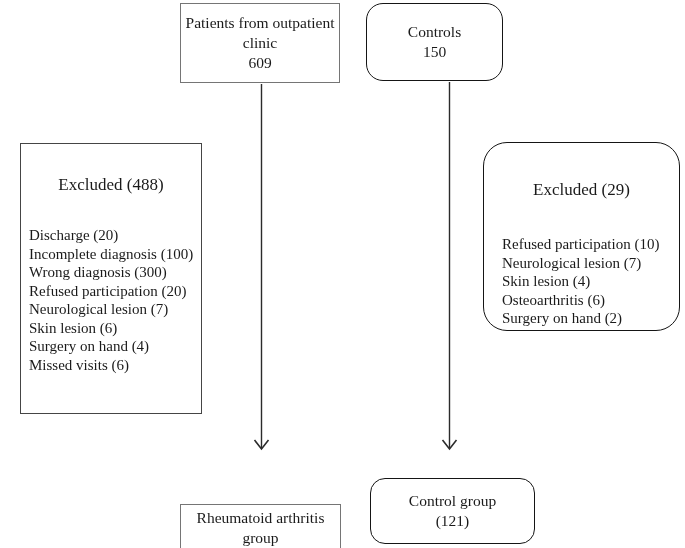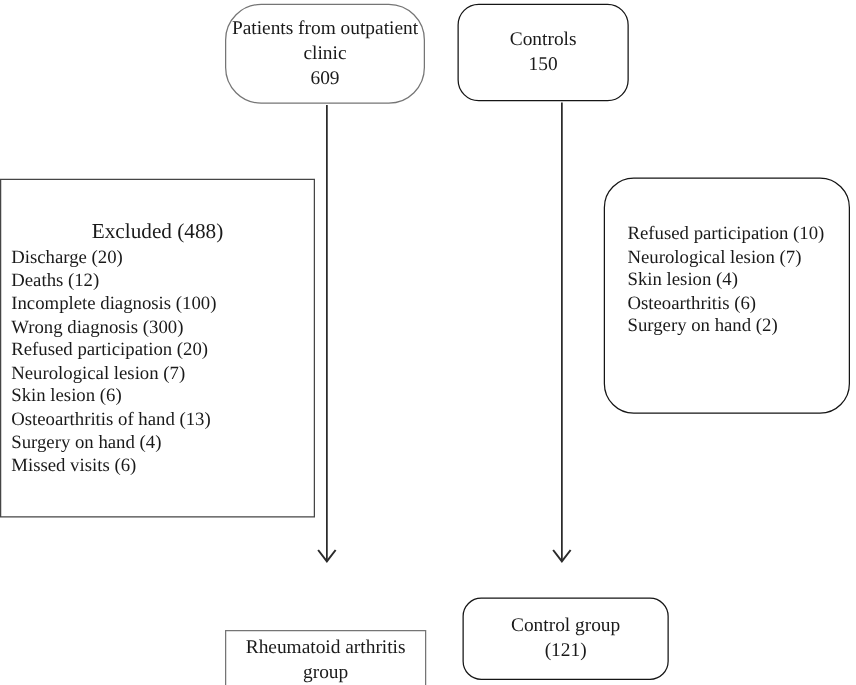--- a/index.html
+++ b/index.html
@@ -39,40 +39,40 @@
   }
   .box-label {
     font-size: 15.5px;
     line-height: 1.28;
   }
   .box-count {
     font-size: 15.5px;
     line-height: 1.28;
   }
   
-  #patients-box   { left: 180px; top: 3px;  width: 160px; height: 80px; border-radius: 29px; }
+  #patients-box   { left: 180px; top: 3px;  width: 160px; height: 80px; }
   #controls-box   { left: 366px; top: 3px;  width: 137px; height: 78px; border-radius: 17px; }
   
-  #excluded-patients-box { left: 0;   top: 143px; width: 252px; height: 271px; }
+  #excluded-patients-box { left: 20px;   top: 143px; width: 182px; height: 271px; }
   #excluded-controls-box { left: 483px; top: 142px; width: 197px; height: 189px; border-radius: 24px; }
   .excluded-title {
     text-align: center;
     font-size: 17px;
     line-height: 20px;
   }
   #excluded-patients-box .excluded-title { margin-top: 31px; }
   #excluded-controls-box .excluded-title { margin-top: 37px; }
   .excluded-list {
     list-style: none;
     margin: 0;
     padding: 0;
     font-size: 15px;
     line-height: 18.5px;
   }
-  #excluded-patients-box .excluded-list { margin-top: 2px; padding-left: 8px;  padding-right: 4px; }
+  #excluded-patients-box .excluded-list { margin-top: 31px; padding-left: 8px;  padding-right: 4px; }
   #excluded-controls-box .excluded-list { margin-top: 35px; padding-left: 18px; padding-right: 4px; }
   
   #ra-group-box      { left: 180px; top: 504px; width: 161px; height: 67px; }
   #control-group-box { left: 370px; top: 478px; width: 165px; height: 66px; border-radius: 15px; font-family: Liberation Serif, serif; }
   
   .connectors {
     position: absolute;
     left: 0;
     top: 0;
     pointer-events: none;
@@ -105,33 +105,32 @@
 
   <div class="box center rounded-black" id="controls-box">
     <div class="box-label">Controls</div>
     <div class="box-count">150</div>
   </div>
 
   <div class="box square-dark" id="excluded-patients-box">
     <div class="excluded-title">Excluded (488)</div>
     <ul class="excluded-list">
       <li>Discharge (20)</li>
-      <li>Deaths (12)</li>
       <li>Incomplete diagnosis (100)</li>
       <li>Wrong diagnosis (300)</li>
       <li>Refused participation (20)</li>
       <li>Neurological lesion (7)</li>
       <li>Skin lesion (6)</li>
-      <li>Osteoarthritis of hand (13)</li>
       <li>Surgery on hand (4)</li>
       <li>Missed visits (6)</li>
     </ul>
   </div>
 
   <div class="box rounded-black" id="excluded-controls-box">
+    <div class="excluded-title">Excluded (29)</div>
     <ul class="excluded-list">
       <li>Refused participation (10)</li>
       <li>Neurological lesion (7)</li>
       <li>Skin lesion (4)</li>
       <li>Osteoarthritis (6)</li>
       <li>Surgery on hand (2)</li>
     </ul>
   </div>
 
   <div class="box center square-gray" id="ra-group-box">

